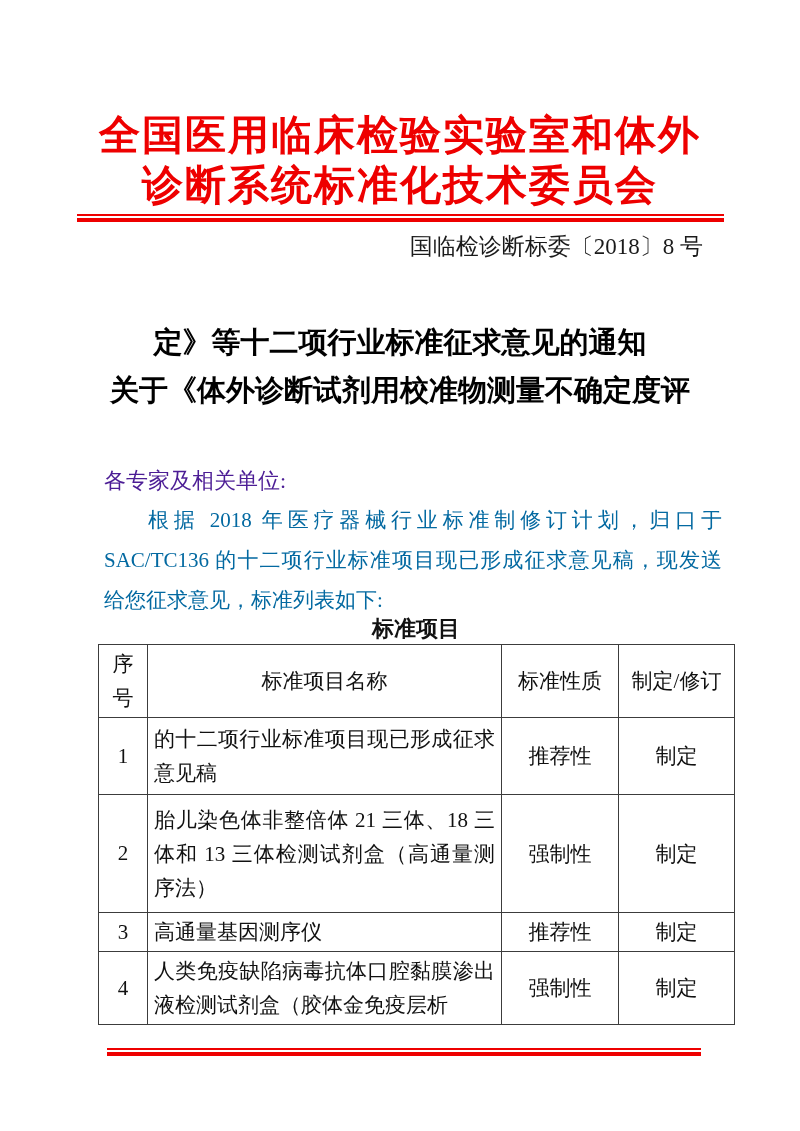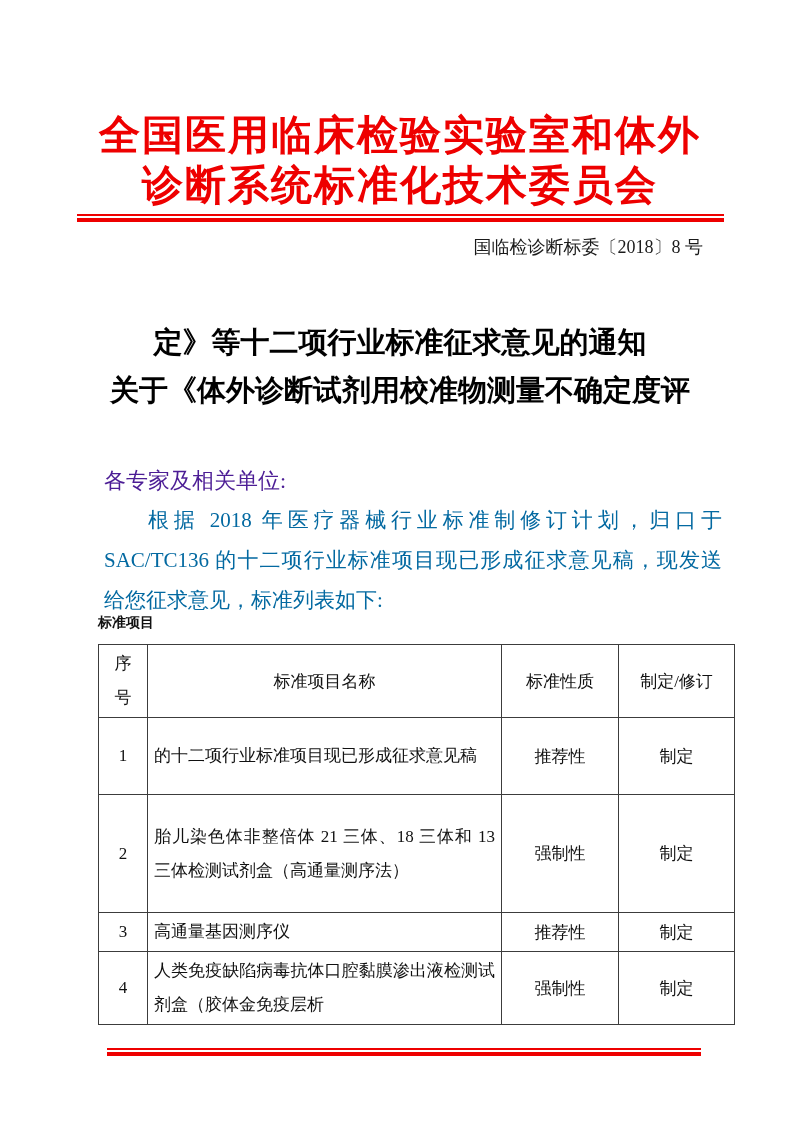--- a/index.html
+++ b/index.html
@@ -38,21 +38,21 @@
     border-bottom: 4px solid var(--accent-red, #ee0000);
     padding-top: 2px;
   }
   .red-rule.top { top: 214px; left: 77px; width: 647px; }
   .red-rule.bottom { top: 1048px; left: 107px; width: 594px; }
 
   .doc-number {
     position: absolute;
     top: 233px;
     right: 97px;
-    font-size: 18px;
+    font-size: 23px;
     line-height: 28px;
     color: #1a1a1a;
   }
 
   .doc-title {
     position: absolute;
     top: 318px; left: 40px; right: 40px;
     text-align: center;
     font-size: 29px;
     font-weight: bold;
@@ -78,32 +78,33 @@
   .body-text .jline {
     text-align: justify;
     text-align-last: justify;
   }
   .body-text .indent { padding-left: 44px; }
 
   .table-title {
     position: absolute;
     top: 614px; left: 98px;
     width: 636px;
-    font-size: 14px;
+    text-align: center;
+    font-size: 22px;
     font-weight: bold;
     color: #111;
   }
 
   table.standards {
     position: absolute;
     top: 644px; left: 98px;
     width: 636px;
     border-collapse: collapse;
     table-layout: fixed;
-    font-size: 17px;
+    font-size: 21px;
     color: #111;
   }
   table.standards td {
     border: 1.5px solid var(--table-border, #3c3c3c);
     vertical-align: middle;
     padding: 2px 6px;
   }
   col.c-no     { width: 49px; }
   col.c-name   { width: 354px; }
   col.c-nature { width: 117px; }

